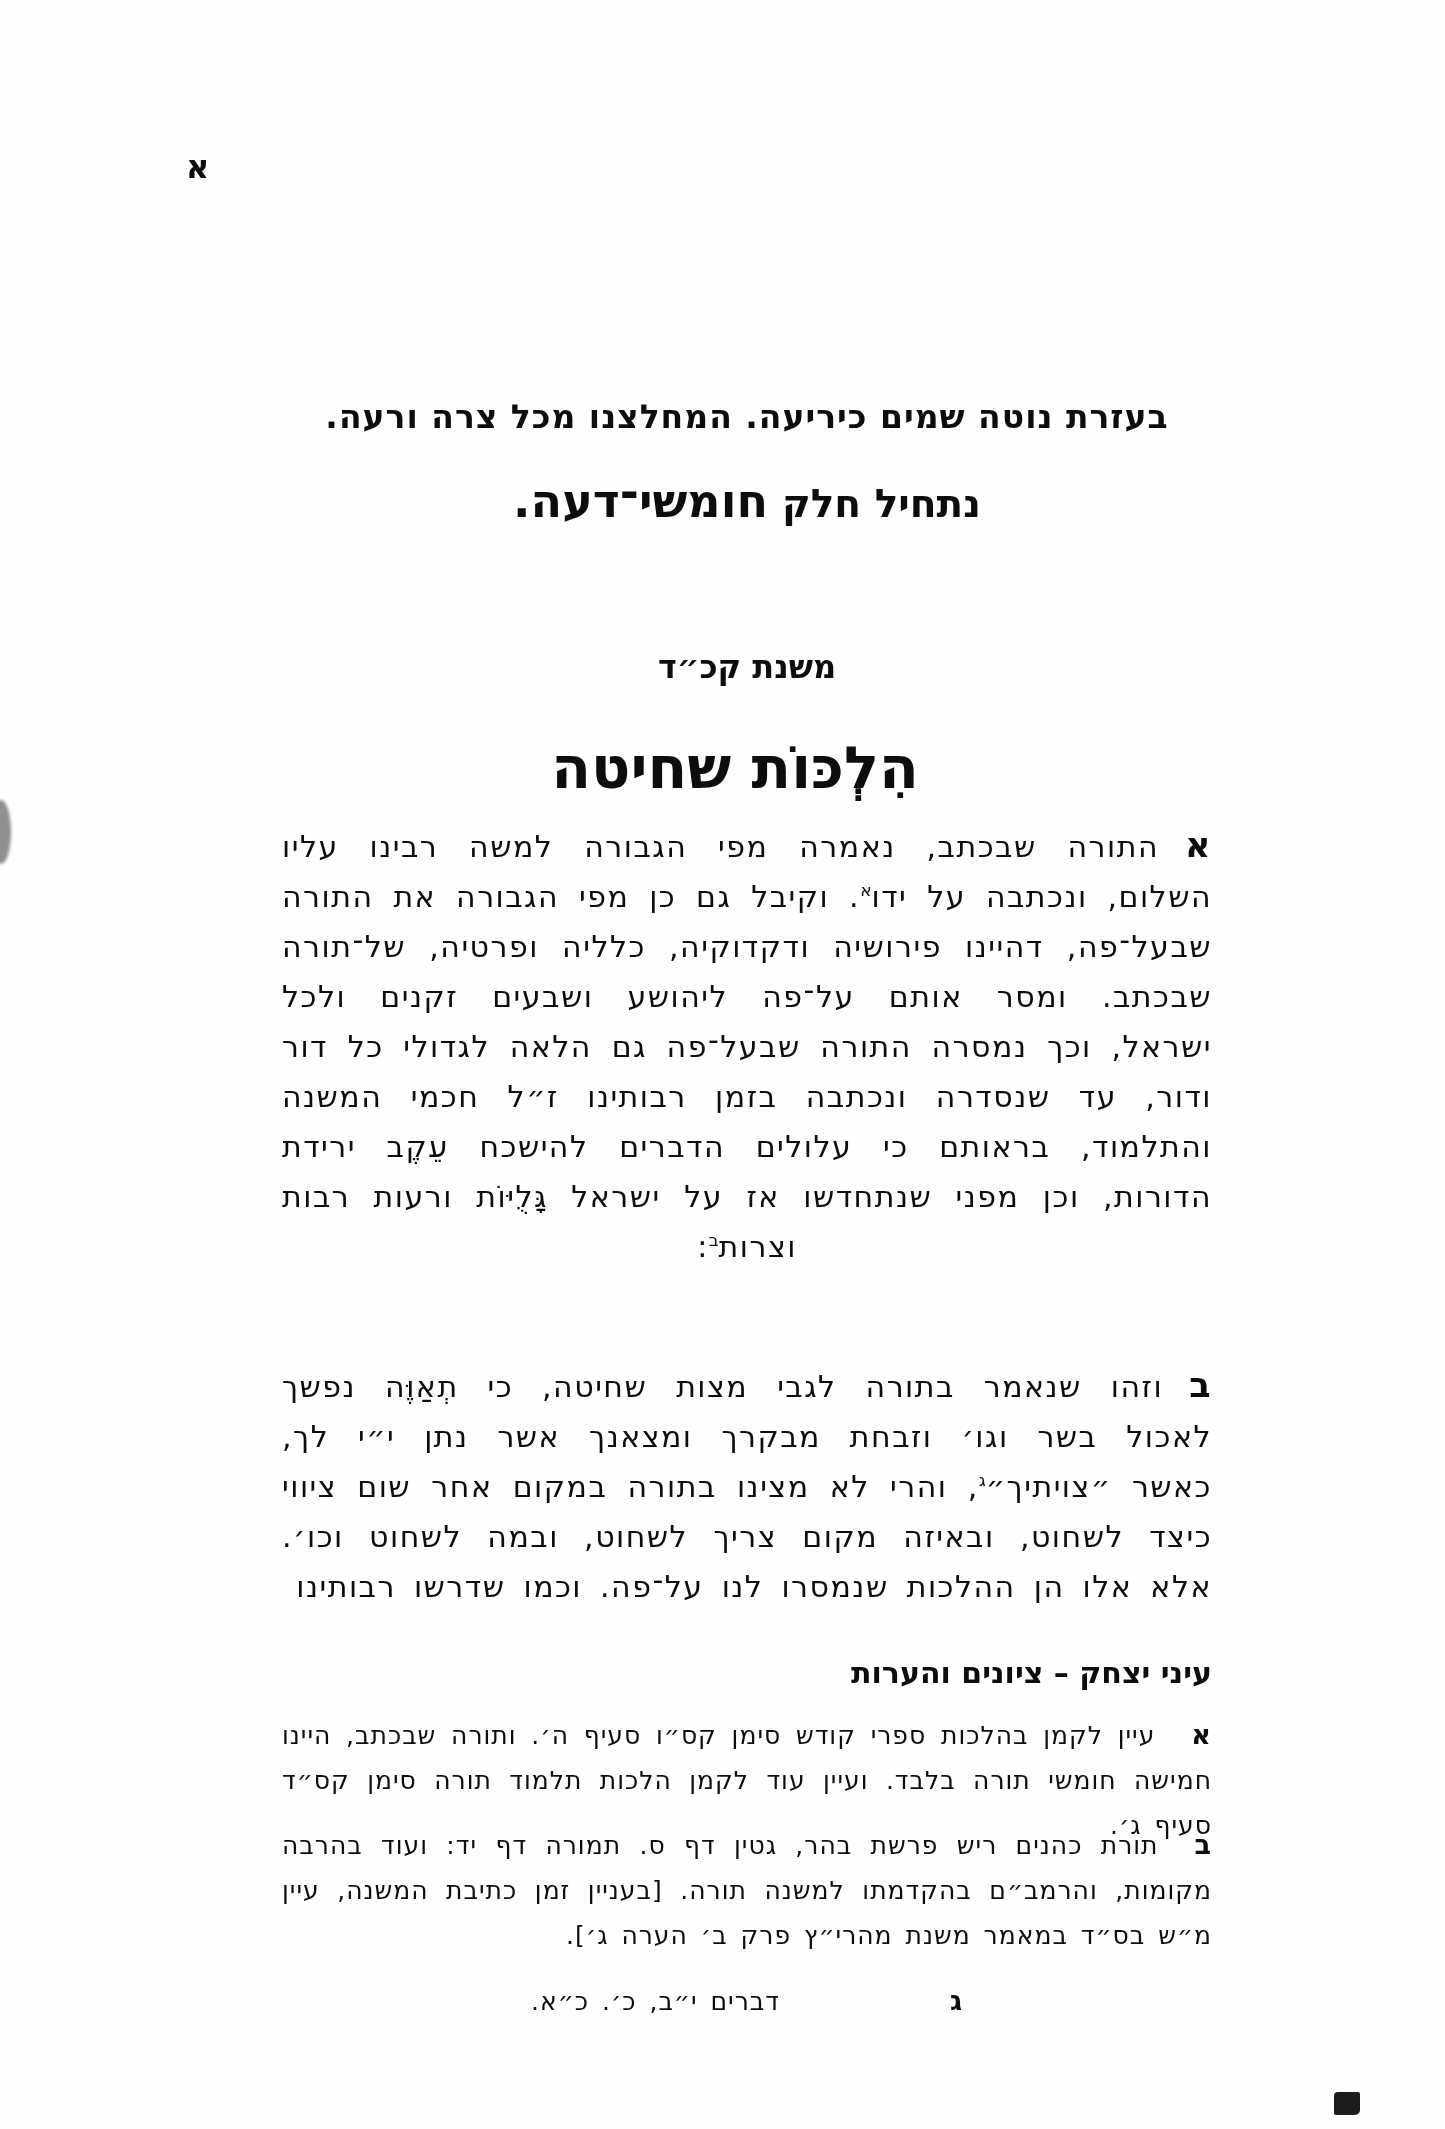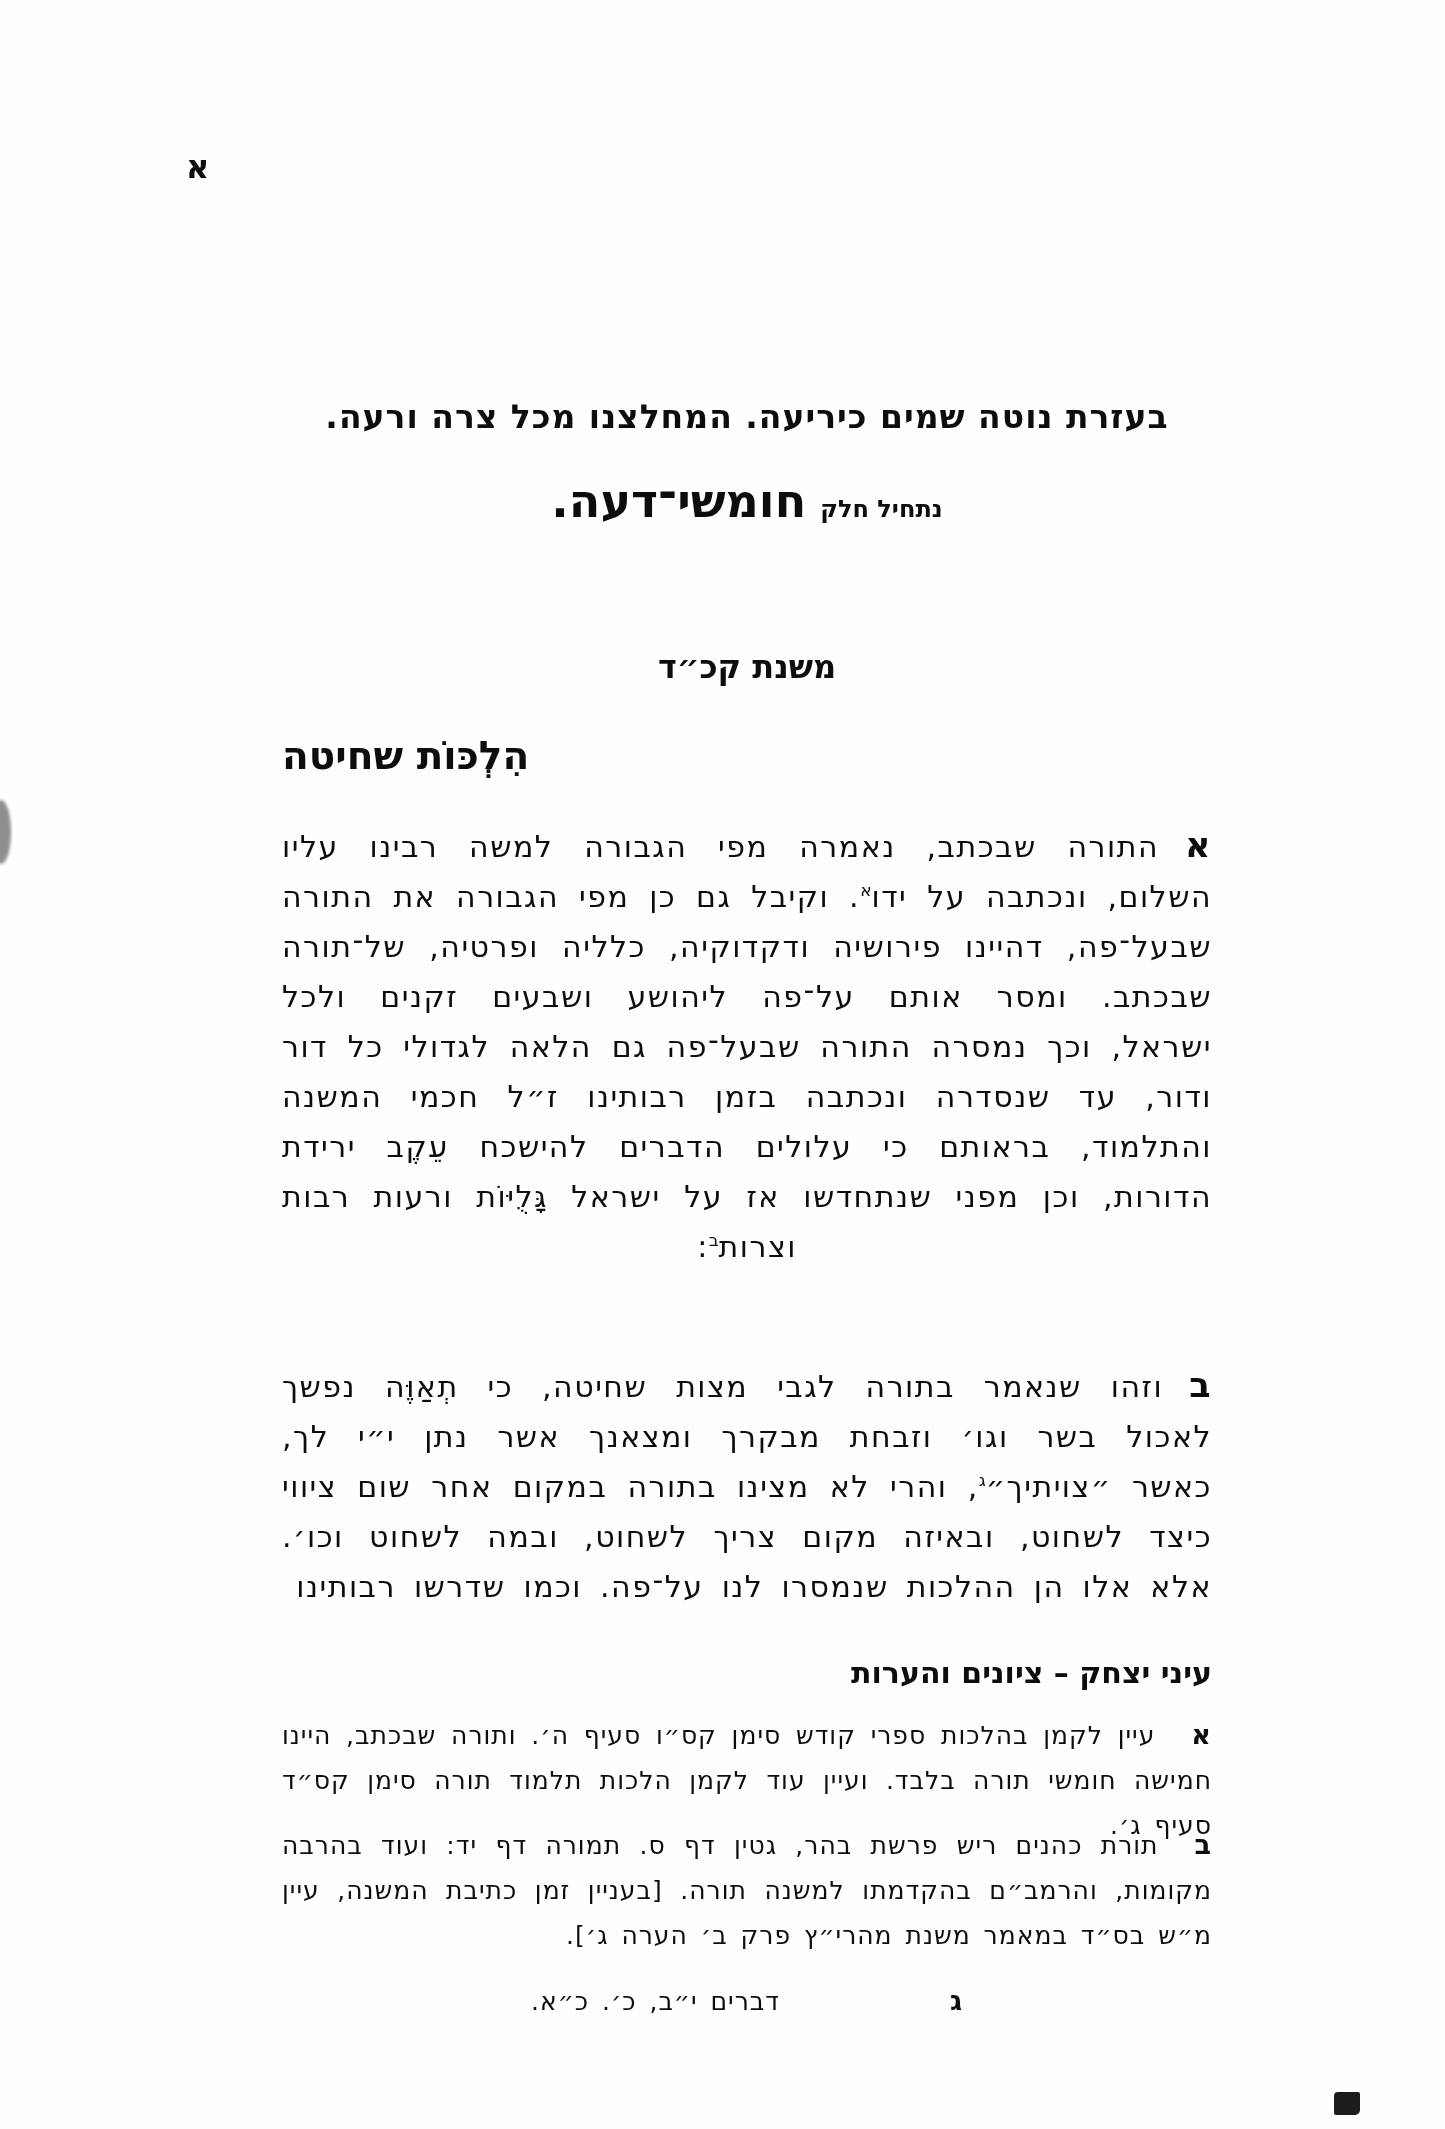--- a/index.html
+++ b/index.html
@@ -37,43 +37,43 @@
     font-weight: bold;
     letter-spacing: 1px;
     line-height: 42px;
   }
   .header-line2 {
     margin-top: 34px;
     font-weight: bold;
     line-height: 58px;
   }
   .volume-prefix {
-    font-size: 24px;
+    font-size: 39px;
     margin-left: 14px;
   }
   .volume-title {
     font-size: 46px;
   }
   .siman {
     position: absolute;
     top: 648px;
     right: 233px;
     width: 930px;
     text-align: center;
     font-size: 32px;
     font-weight: bold;
   }
   .title {
     position: absolute;
     top: 724px;
     right: 233px;
     width: 930px;
-    margin: 0;
-    text-align: left;
-    font-size: 39px;
+    margin: 12px;
+    text-align: center;
+    font-size: 58px;
     line-height: 64px;
     font-weight: bold;
   }
   .para {
     position: absolute;
     right: 233px;
     width: 930px;
     margin: 0;
     font-size: 30px;
     line-height: 50px;

